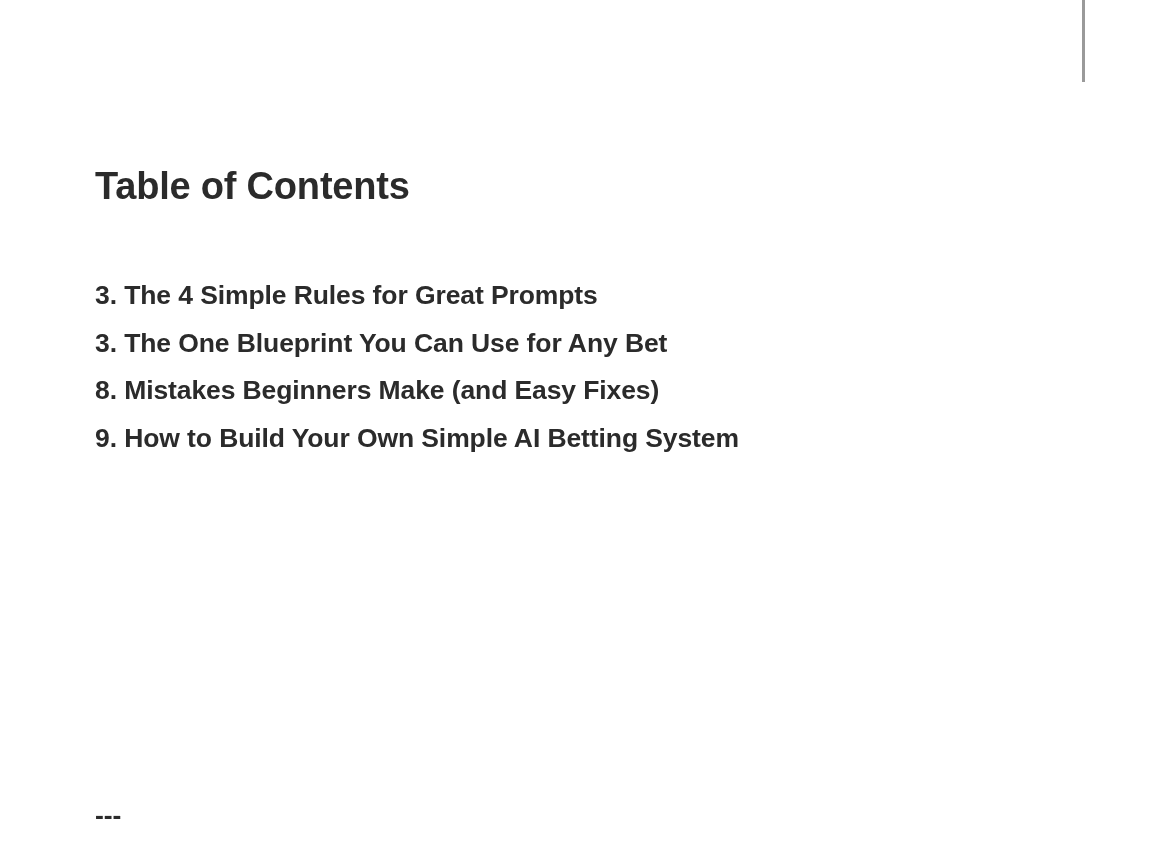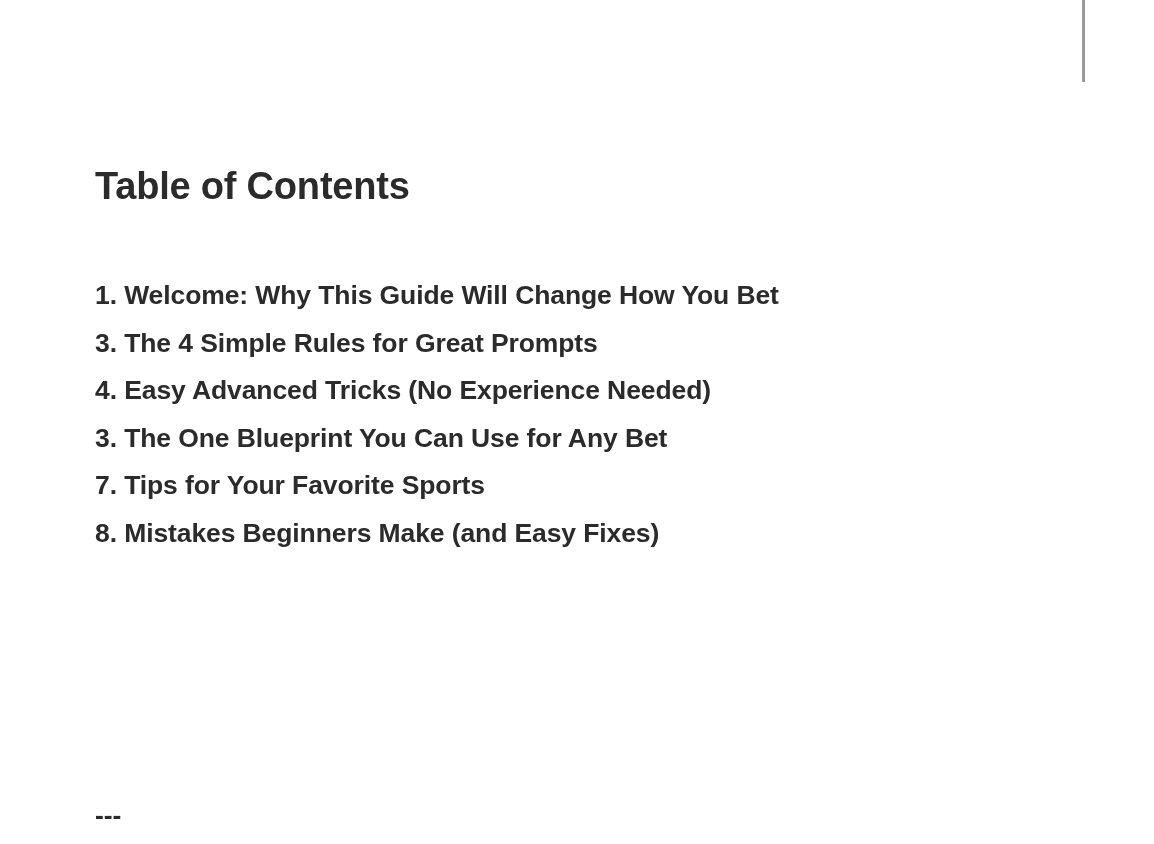--- a/index.html
+++ b/index.html
@@ -88,26 +88,24 @@
 </head>
 <body>
 
 <div id="page">
 
   <div id="doc-body">
 
     <h1 class="doc-title">Table of Contents</h1>
 
     <ul class="toc-list">
-      <li class="toc-item">1. Welcome: Why This Guide Will Change How You Bet</li>
       <li class="toc-item">3. The 4 Simple Rules for Great Prompts</li>
-      <li class="toc-item">4. Easy Advanced Tricks (No Experience Needed)</li>
       <li class="toc-item">3. The One Blueprint You Can Use for Any Bet</li>
-      <li class="toc-item">7. Tips for Your Favorite Sports</li>
       <li class="toc-item">8. Mistakes Beginners Make (and Easy Fixes)</li>
+      <li class="toc-item">9. How to Build Your Own Simple AI Betting System</li>
     </ul>
 
     <div class="divider-text">---</div>
 
   </div>
 
   <div id="scrollbar-track">
     <div id="scrollbar-thumb"></div>
   </div>
 

